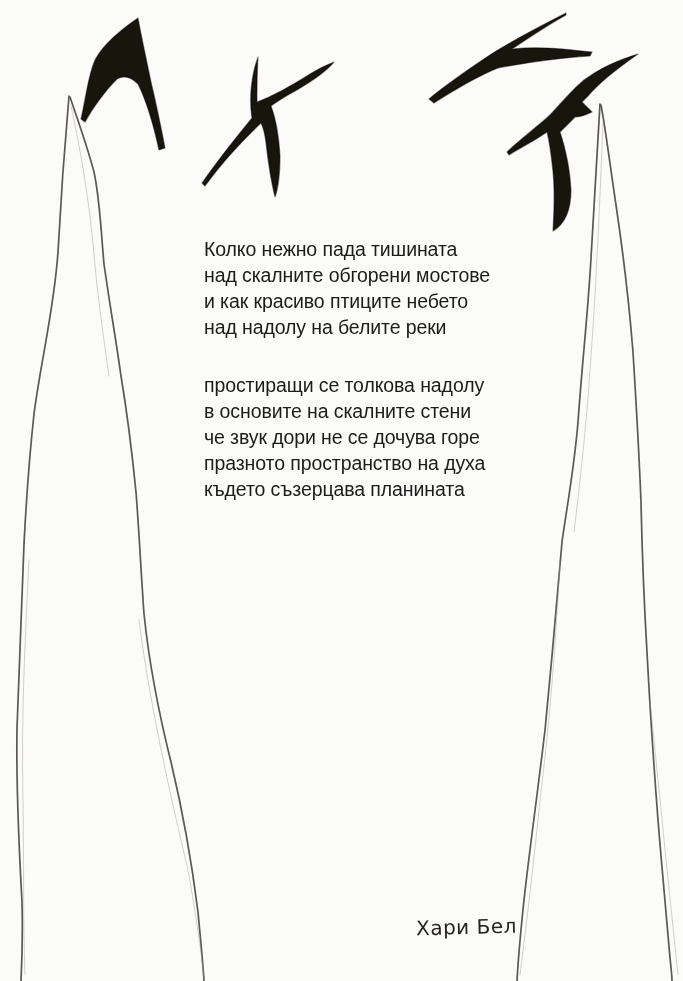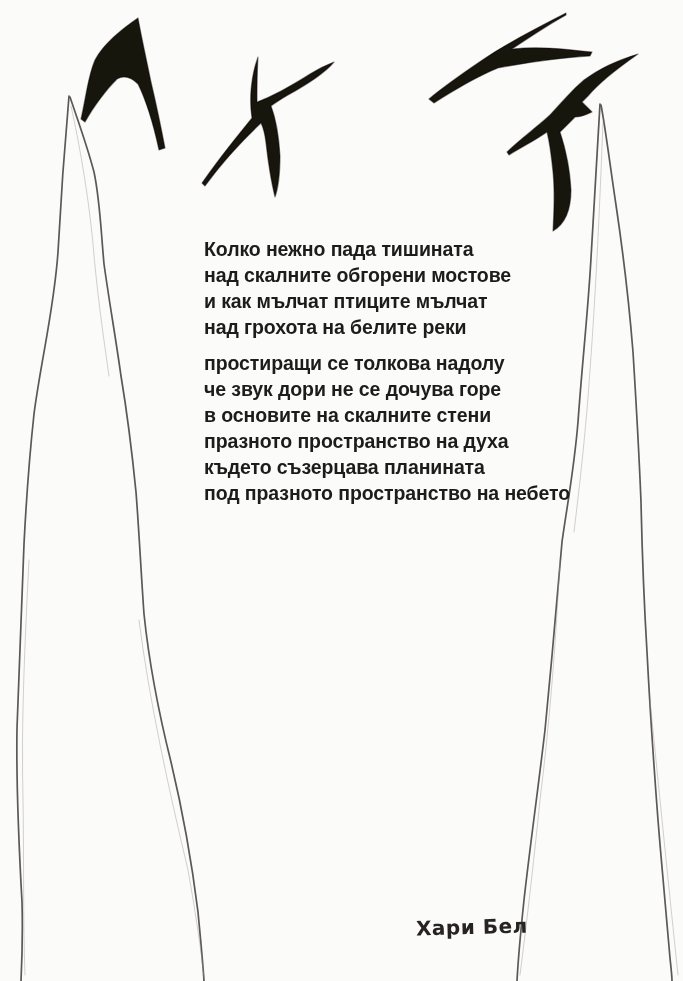--- a/index.html
+++ b/index.html
@@ -11,21 +11,20 @@
   }
   *{box-sizing:border-box}
   html,body{margin:0;padding:0;background:#e8e8e8}
   .page{
     position:relative;
     width:683px;height:981px;
     margin:0 auto;
     background:var(--paper);
     overflow:hidden;
     font-family:"Liberation Sans",sans-serif;
-    font-weight:bold;
   }
   .art{position:absolute;left:0;top:0;width:683px;height:981px;display:block}
   .pencil-line{
     fill:none;
     stroke:var(--pencil);
     stroke-width:1.7;
     stroke-linecap:round;
     opacity:.92;
   }
   .pencil-ghost{
@@ -44,21 +43,21 @@
   }
   .poem{
     position:absolute;
     left:204px;top:236px;
     color:var(--text);
     font-size:19.5px;
     line-height:26px;
     letter-spacing:-0.1px;
     white-space:nowrap;
   }
-  .stanza + .stanza{margin-top:10px}
+  .stanza + .stanza{margin-top:32px}
   .signature{
     position:absolute;
     left:416px;top:915px;
     color:#262320;
     font-size:20px;
     font-family:"DejaVu Sans",sans-serif;
     letter-spacing:.5px;
     transform:rotate(-1.5deg);
     white-space:nowrap;
   }
@@ -99,28 +98,27 @@
       <path class="bird" d="M258,57 C257,74 257,90 257,102 C271,97 291,86 310,74 C318,69 326,65 334,62 C324,74 306,85 288,95 C281,99 275,103 271,106 C276,119 279,138 280,156 C280,174 278,189 275,197 C271,181 268,161 266,143 C265,134 263,127 261,123 C246,137 223,161 205,186 L202,183 C220,157 239,134 252,118 C249,100 251,76 258,57 Z"></path>
       <path class="bird" d="M566,13 C537,28 505,44 478,63 C459,76 442,88 429,99 L434,103 C456,89 478,76 498,68 C520,64 556,58 590,56 L592,52 C565,49 538,46 512,49 C530,37 548,25 566,15 Z"></path>
       <path class="bird" d="M638,54 C615,70 598,84 588,96 C585,99 583,101 582,102 C585,105 589,109 592,112 C586,115 580,117 575,117 C570,122 564,128 560,132 C566,150 570,170 571,190 C571,210 565,224 553,231 C554,212 555,192 553,172 C551,152 549,140 547,132 C534,141 520,148 509,155 L507,152 C522,138 538,126 550,115 C562,102 572,90 584,80 C600,68 618,60 638,54 Z"></path>
     </g>
   </svg>
 
   <div class="poem">
     <div class="stanza">
       <div class="line">Колко нежно пада тишината</div>
       <div class="line">над скалните обгорени мостове</div>
-      <div class="line">и как мълчат птиците мълчат</div>
-      <div class="line">над грохота на белите реки</div>
+      <div class="line">и как красиво птиците небето</div>
+      <div class="line">над надолу на белите реки</div>
     </div>
     <div class="stanza">
       <div class="line">простиращи се толкова надолу</div>
+      <div class="line">в основите на скалните стени</div>
       <div class="line">че звук дори не се дочува горе</div>
-      <div class="line">в основите на скалните стени</div>
       <div class="line">празното пространство на духа</div>
       <div class="line">където съзерцава планината</div>
-      <div class="line">под празното пространство на небето</div>
     </div>
   </div>
 
   <div class="signature">Хари Бел</div>
 
 </div>
 
 </body></html>

